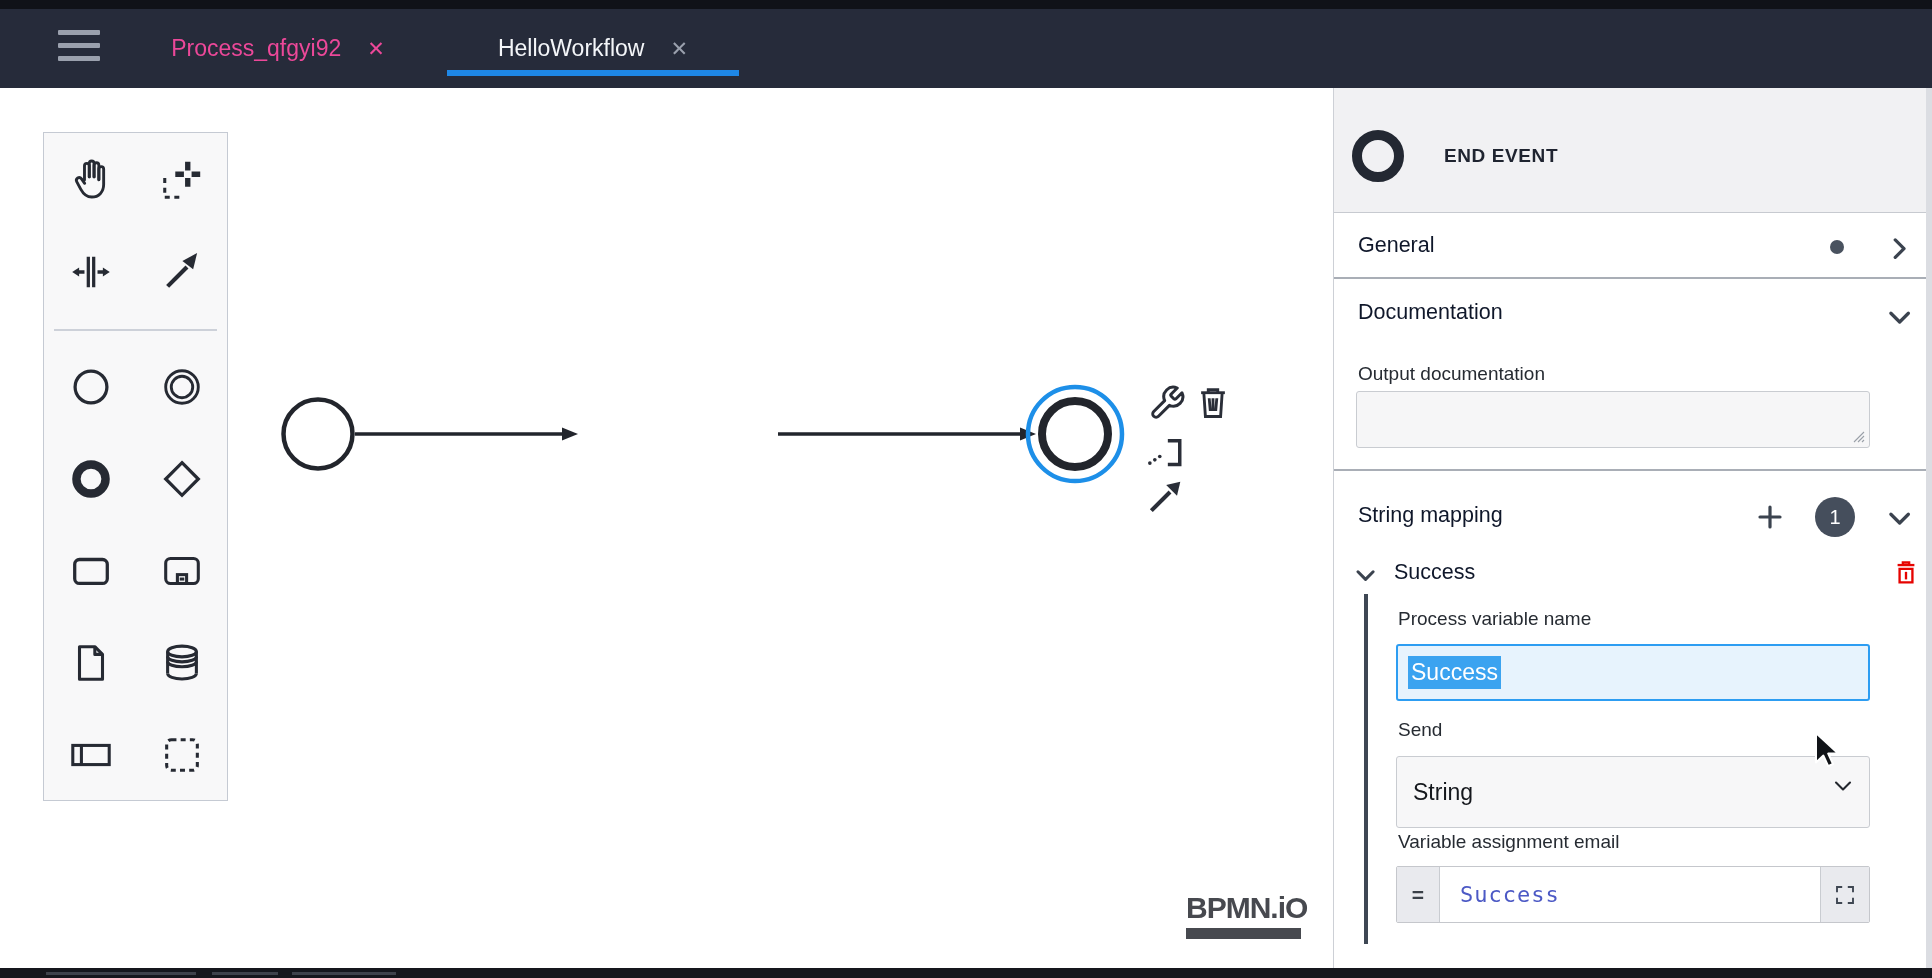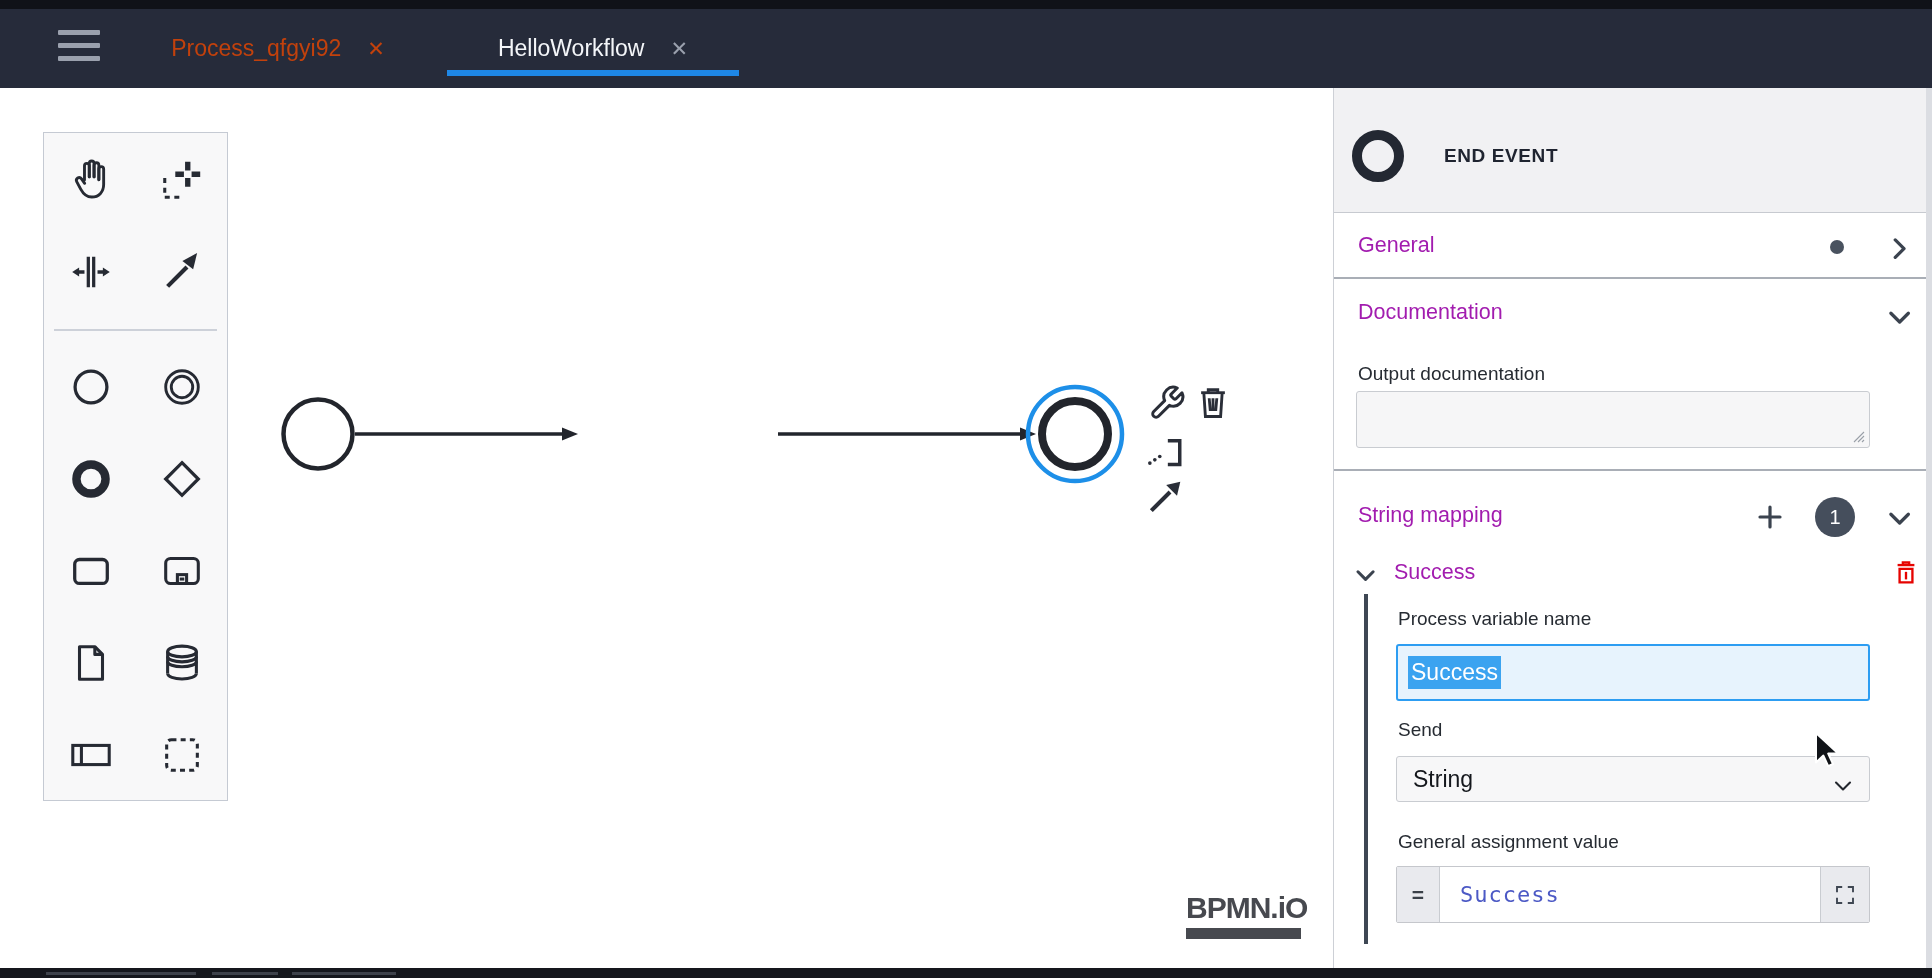--- a/index.html
+++ b/index.html
@@ -6,21 +6,21 @@
   #app{position:relative;width:1932px;height:978px;background:#fff;overflow:hidden;
        font-family:"Liberation Sans",sans-serif;-webkit-font-smoothing:antialiased;}
   .a{position:absolute;}
   
   .top-strip{left:0;top:0;width:1932px;height:9px;background:#101218;}
   .top-bar{left:0;top:9px;width:1932px;height:79px;background:#262b3a;}
   .hbar{width:42px;height:5px;border-radius:1px;background:#9aa0ad;}
   .tab{top:9px;height:79px;display:flex;align-items:center;justify-content:center;gap:26px;cursor:default;}
   .tab .t-title{font-size:23px;}
   .tab .t-close{font-size:21px;line-height:1;}
-  .tab.inactive .t-title,.tab.inactive .t-close{color:#c2410c;}
+  .tab.inactive .t-title,.tab.inactive .t-close{color:#ec4899;}
   .tab.active .t-title{color:#f4f6f9;}
   .tab.active .t-close{color:#9aa0ad;}
   .tab-underline{position:absolute;left:0;right:0;bottom:12px;height:6px;background:#1e87e6;}
   
   .canvas{left:0;top:88px;width:1333px;height:880px;background:#fff;}
   .palette{left:43px;top:132px;width:185px;height:669px;background:#f8f8f9;border:1px solid #c5cad3;box-sizing:border-box;}
   .pcell{position:absolute;width:46px;height:46px;cursor:pointer;}
   .pcell svg{display:block;}
   .pdivider{position:absolute;left:10px;top:196px;width:163px;height:2px;background:#cdd1d9;}
   .picon{stroke:#262a33;fill:none;}
@@ -31,32 +31,32 @@
   .logo-text{font-size:30px;font-weight:bold;letter-spacing:-1px;color:#47494f;font-family:"Liberation Sans",sans-serif;}
   .logo-bar{width:115px;height:11px;background:#47494f;margin-top:3px;}
   
   .panel-sep{left:1333px;top:88px;width:1px;height:880px;background:#cdd0d6;}
   .panel{left:1334px;top:88px;width:598px;height:880px;background:#fff;}
   .scroll-strip{left:1926px;top:88px;width:6px;height:880px;background:#dbdde2;}
   .p-header{left:1334px;top:88px;width:592px;height:125px;background:#f1f1f3;border-bottom:1px solid #c7cad0;box-sizing:border-box;}
   .ee-ring{left:1352px;top:130px;width:52px;height:52px;border:10px solid #232832;border-radius:50%;box-sizing:border-box;background:transparent;}
   .p-title{left:1444px;top:145px;font-size:19px;font-weight:bold;letter-spacing:.6px;color:#1f2430;}
   .row-general{left:1334px;top:213px;width:592px;height:66px;background:#fff;border-bottom:2px solid #a9aeb6;box-sizing:border-box;}
-  .sec-label{font-size:21.5px;color:#a21caf;}
+  .sec-label{font-size:21.5px;color:#0f172a;}
   .fld-label{font-size:19px;color:#262b32;}
   .dot{left:1830px;top:240px;width:14px;height:14px;border-radius:50%;background:#49525f;}
   .doc-border{left:1334px;top:469px;width:592px;height:2px;background:#a9aeb6;}
   .ta{left:1356px;top:391px;width:514px;height:57px;background:#f6f6f7;border:1px solid #c9ccd1;border-radius:3px;box-sizing:border-box;}
   .badge{left:1815px;top:497px;width:40px;height:40px;border-radius:50%;background:#454e5c;color:#fff;font-size:20px;
          display:flex;align-items:center;justify-content:center;}
   .indent-line{left:1364px;top:594px;width:4px;height:350px;background:#3e4754;}
   .inp-focus{left:1396px;top:644px;width:474px;height:57px;background:#e7f3fd;border:2px solid #2d9df2;border-radius:3px;
              box-sizing:border-box;display:flex;align-items:center;padding-left:10px;}
   .sel-text{font-size:23px;color:#fff;background:#3ba3f0;padding:3px 3px;}
-  .select{left:1396px;top:756px;width:474px;height:46px;background:#f7f7f8;border:1px solid #c9ccd1;border-radius:3px;
+  .select{left:1396px;top:756px;width:474px;height:72px;background:#f7f7f8;border:1px solid #c9ccd1;border-radius:3px;
           box-sizing:border-box;display:flex;align-items:center;padding-left:16px;font-size:23px;color:#15181d;cursor:pointer;}
   .feel{left:1396px;top:866px;width:474px;height:57px;border:1px solid #c5c7cc;border-radius:2px;box-sizing:border-box;
         display:flex;overflow:hidden;}
   .feel-eq{width:42px;background:#e9eaee;border-right:1px solid #c9ccd1;display:flex;align-items:center;justify-content:center;
            font-size:21px;font-weight:bold;color:#3a4048;}
   .feel-val{flex:1;background:#fff;display:flex;align-items:center;padding-left:20px;
             font-family:"DejaVu Sans Mono",monospace;font-size:22px;letter-spacing:1px;color:#4c59c5;}
   .feel-expand{width:48px;background:#e9eaee;border-left:1px solid #c9ccd1;display:flex;align-items:center;justify-content:center;cursor:pointer;}
   
   .bottom-strip{left:0;top:968px;width:1932px;height:10px;background:#15171d;}
@@ -301,21 +301,21 @@
   </div>
 
   <div class="a fld-label" style="left:1398px;top:719px;">Send</div>
   <div class="a select">
     <span>String</span>
     <svg style="position:absolute;right:14px;top:17px;" width="24" height="24" viewBox="0 0 24 24">
       <path d="M5 8.5l7 7 7-7" fill="none" stroke="#23272e" stroke-width="2.1" stroke-linecap="round" stroke-linejoin="round"></path>
     </svg>
   </div>
 
-  <div class="a fld-label" style="left:1398px;top:831px;">General assignment value</div>
+  <div class="a fld-label" style="left:1398px;top:831px;">Variable assignment email</div>
   <div class="a feel">
     <div class="feel-eq">=</div>
     <div class="feel-val">Success</div>
     <div class="feel-expand">
       <svg width="24" height="24" viewBox="0 0 24 24">
         <path d="M4 9.2V4h5.2M14.8 4H20v5.2M20 14.8V20h-5.2M9.2 20H4v-5.2" fill="none" stroke="#3f4752" stroke-width="1.9"></path>
       </svg>
     </div>
   </div>
 

